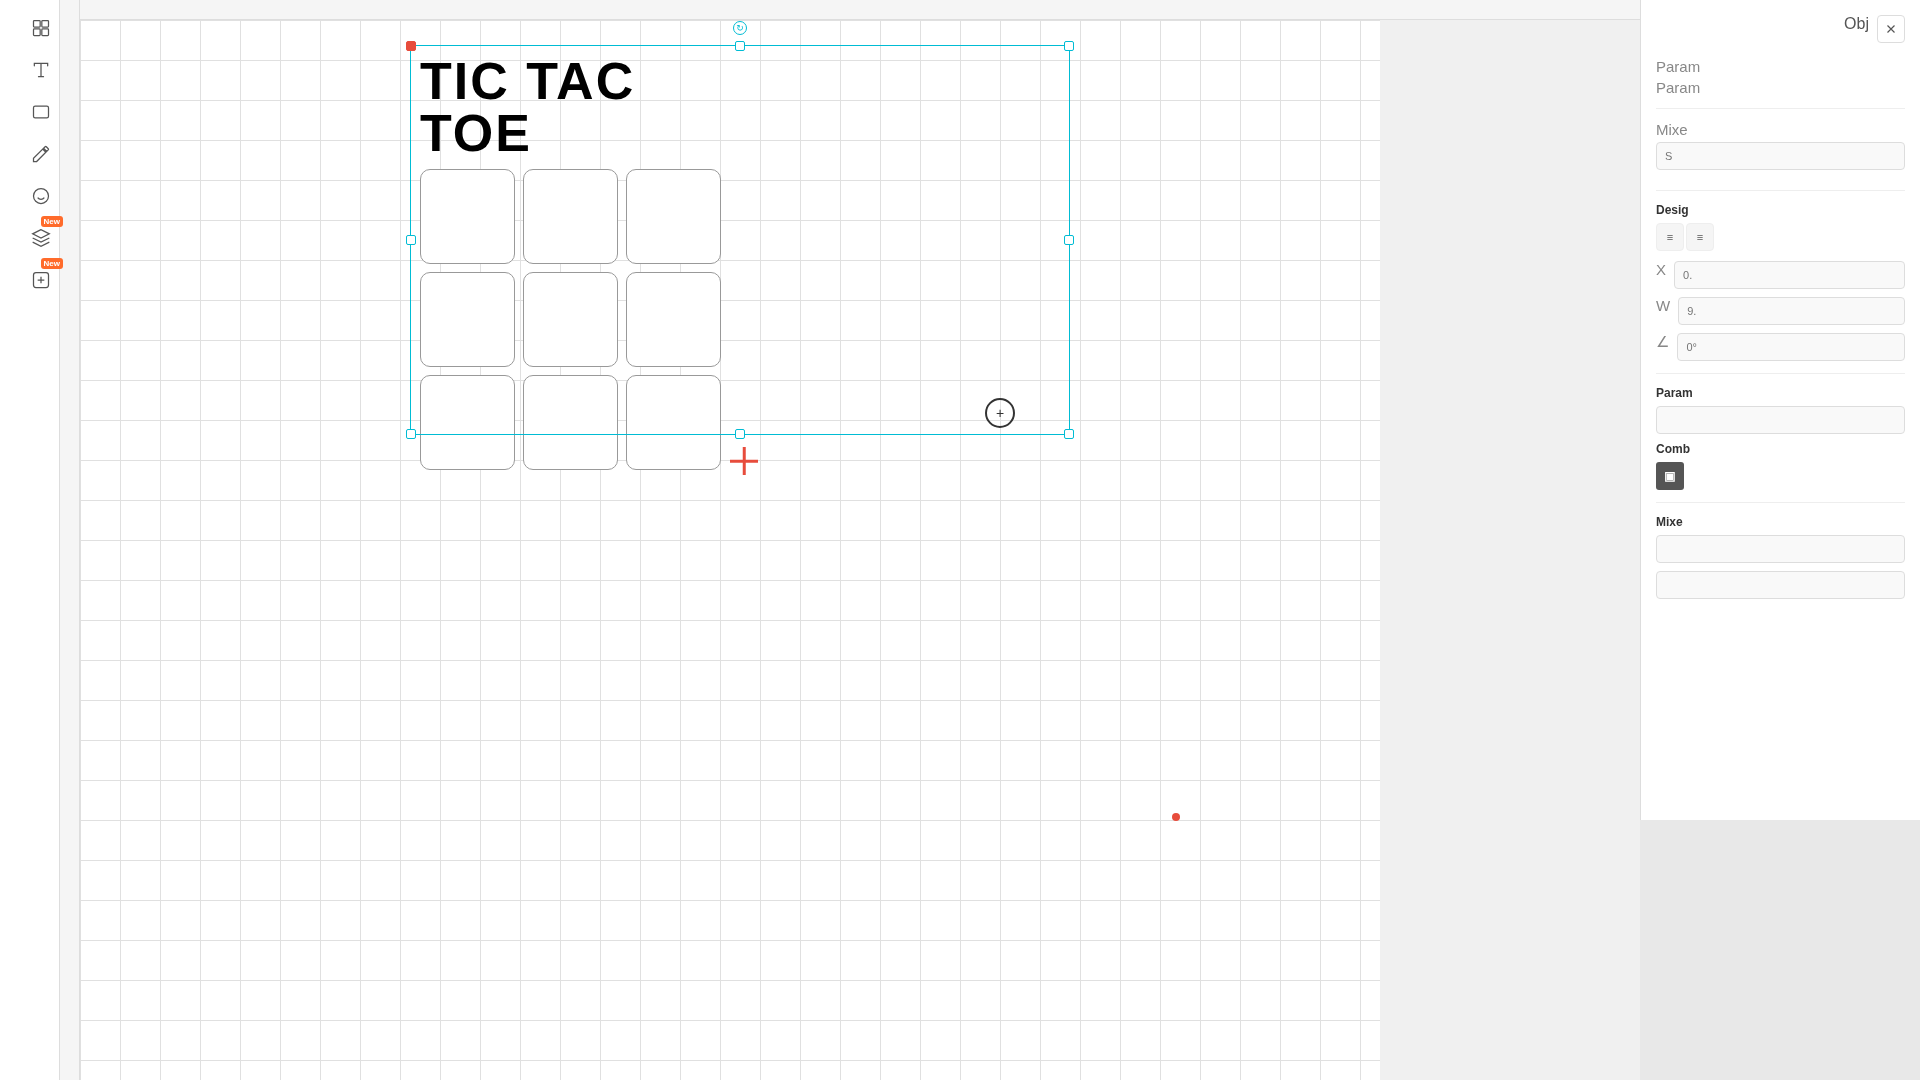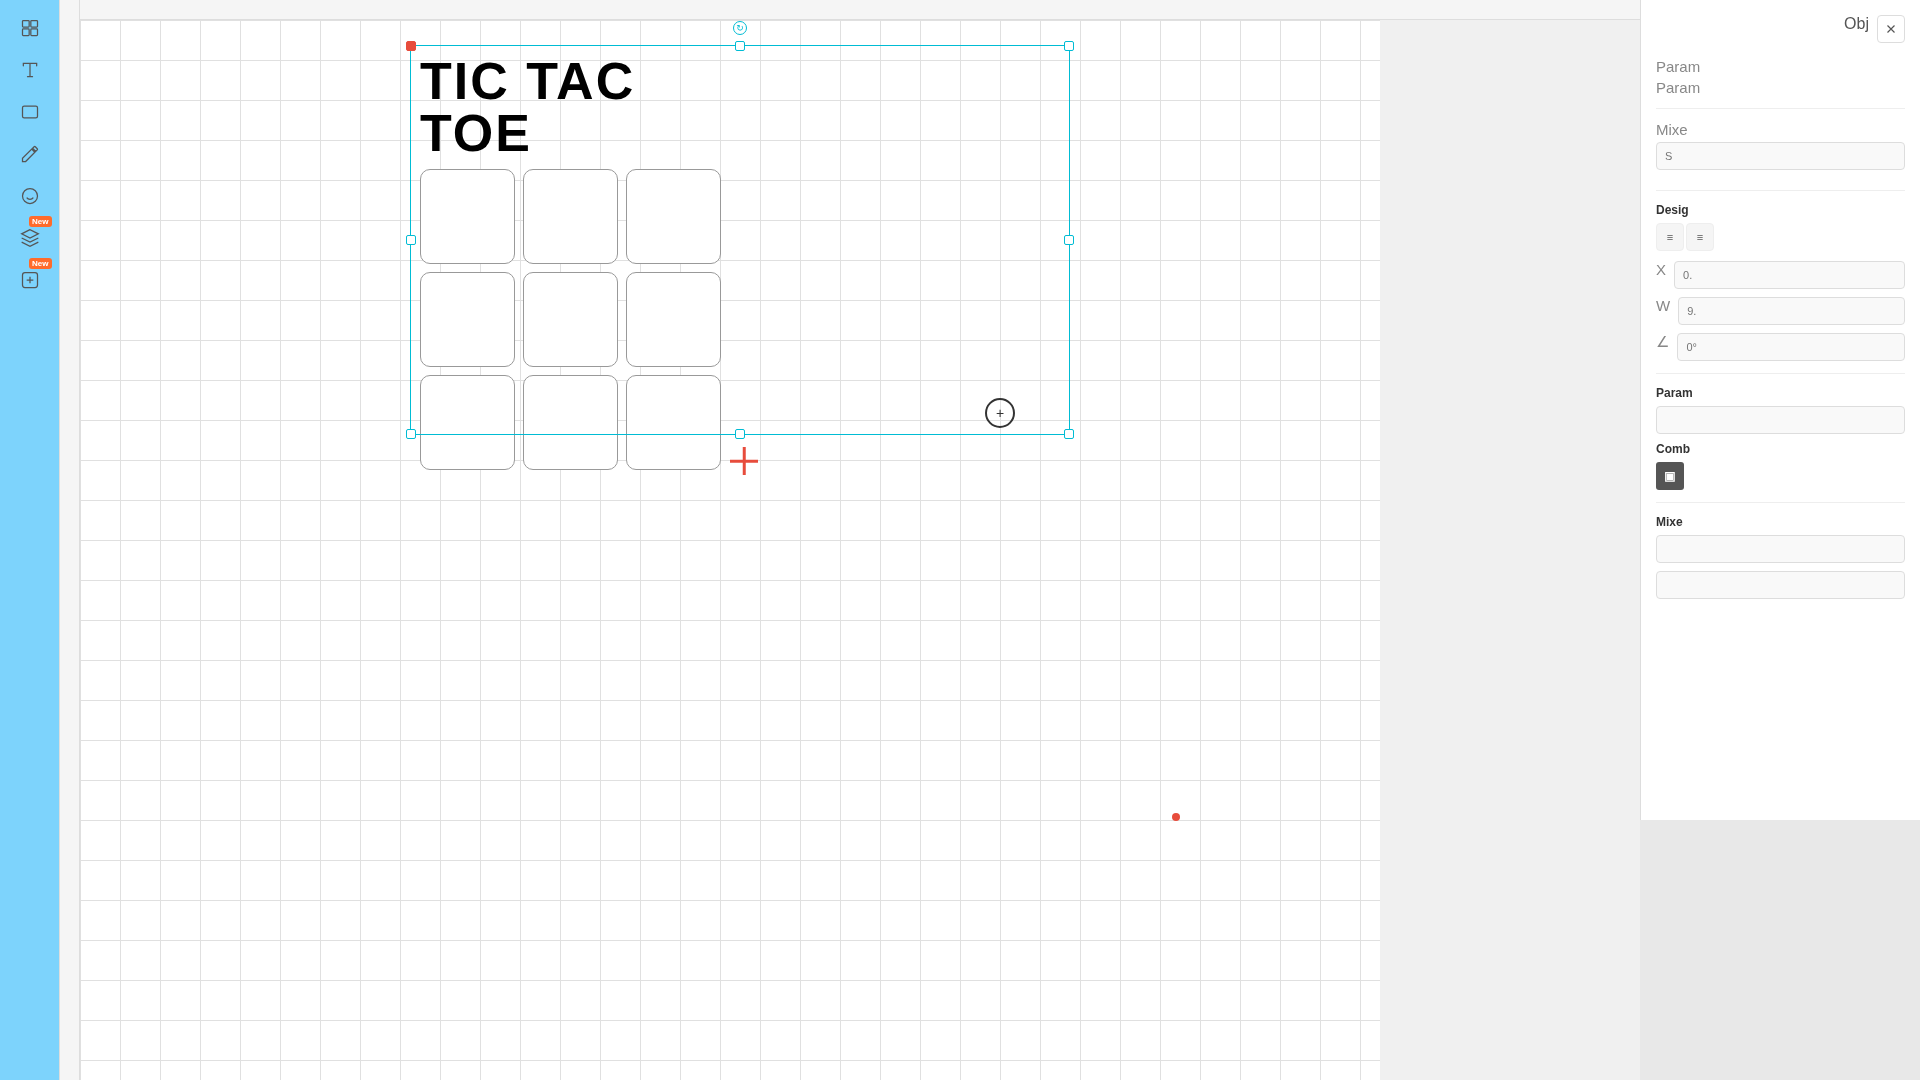--- a/index.html
+++ b/index.html
@@ -9,25 +9,25 @@
       overflow: hidden;
       font-family: -apple-system, BlinkMacSystemFont, 'Segoe UI', sans-serif;
       background: #e8e8e8;
       display: flex;
     }
 
     
     .sidebar {
       width: 60px;
       height: 1080px;
-      background: #7dd3fc;
+      background: #ffffff;
       border-right: 1px solid #ddd;
       display: flex;
       flex-direction: column;
-      align-items: center;
+      align-items: flex-end;
       padding: 10px 0;
       gap: 6px;
       position: relative;
       z-index: 10;
     }
     .sidebar-icon {
       width: 36px;
       height: 36px;
       display: flex;
       align-items: center;

